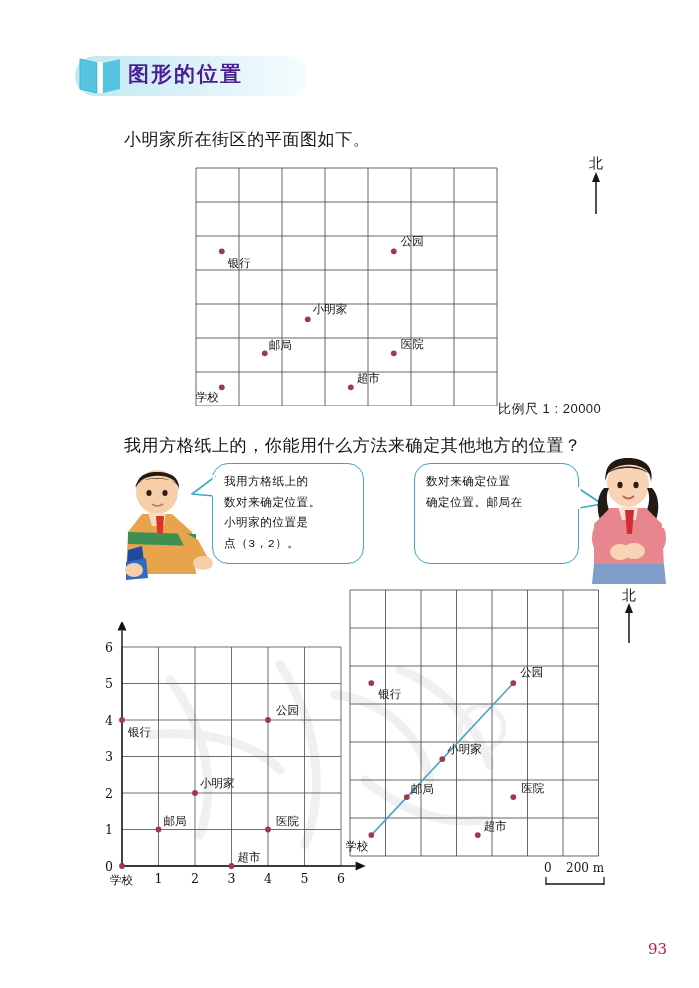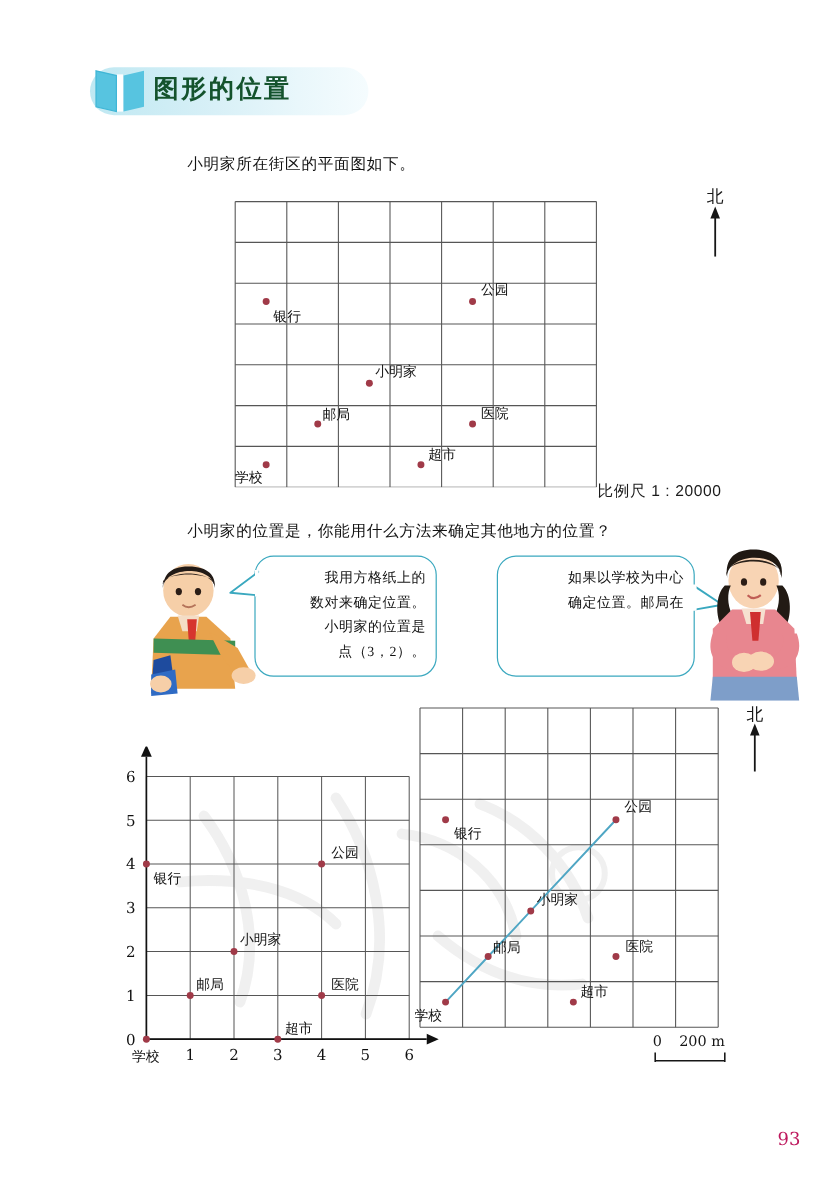--- a/index.html
+++ b/index.html
@@ -31,35 +31,34 @@
     background:linear-gradient(90deg,#bfe8f2 0%,#d8f0f7 45%,#e9f7fb 75%,#f5fcfe 100%);
   }
   .banner-book{
     position:absolute;left:76px;top:53px;
     width:48px;height:44px;
   }
   .banner-title{
     position:absolute;left:128px;top:60px;
     font-size:21px;
     letter-spacing:2px;
-    color:#14532d;
+    color:#4c1d95;
     font-weight:bold;
     font-family:"DejaVu Serif","Liberation Serif",serif;
     text-align:right;
   }
 
   
   .para{
     position:absolute;
-    font-size:13px;
+    font-size:17px;
     letter-spacing:.6px;
     color:#131313;
     white-space:nowrap;
     font-family:Liberation Serif, serif;
-    margin-left:32px;
   }
   #intro-line{left:124px;top:128px;}
   #question-line{left:124px;top:434px;}
 
   
   .map1{
     position:absolute;left:192px;top:164px;
     width:308px;height:242px;
     z-index:1;
   }
@@ -79,22 +78,21 @@
     box-sizing:border-box;
   }
   #bubble-left{left:212px;top:463px;width:152px;height:101px;}
   #bubble-right{left:414px;top:463px;width:165px;height:101px;}
   .bubble-text{
     position:absolute;left:11px;top:8px;right:8px;
     font-size:11.6px;
     line-height:20.5px;
     letter-spacing:.5px;
     color:#111;
-    font-family:Liberation Serif, serif;
-    text-align:right;
+    font-family:Liberation Mono, monospace;
   }
   .tail{position:absolute;}
 
   
   .boy{position:absolute;left:112px;top:466px;width:104px;height:116px;}
   .girl{position:absolute;left:576px;top:452px;width:104px;height:132px;}
 
   
   .chart{
     position:absolute;left:82px;top:622px;
@@ -181,21 +179,21 @@
       <text x="208.79999999999998" y="184.3" font-size="11.5" fill="#111">医院</text>
     </svg>
 
   <svg class="north1" viewBox="0 0 26 62">
     <text x="13" y="16" font-size="14" text-anchor="middle" fill="#161616">北</text>
     <line x1="13" y1="62" x2="13" y2="26" stroke="#161616" stroke-width="1.5"></line>
     <path d="M13 20 L9 30 L17 30 Z" fill="#161616"></path>
   </svg>
   <div class="scale-text">比例尺 1 : 20000</div>
 
-  <div class="para" id="question-line">小明家的位置是，你能用什么方法来确定其他地方的位置？</div>
+  <div class="para" id="question-line">我用方格纸上的，你能用什么方法来确定其他地方的位置？</div>
 
   <svg class="boy" viewBox="0 0 104 116">
     <ellipse cx="45" cy="26" rx="21" ry="22" fill="#f6cfa8"></ellipse>
     <path d="M24 24 C24 6 66 4 67 24 C68 14 62 6 45 6 C29 6 24 14 24 24 Z" fill="#221a16"></path>
     <path d="M23 24 C23 8 67 8 67 24 L66 18 C58 11 32 11 24 18 Z" fill="#2b211c"></path>
     <ellipse cx="37" cy="27" rx="2.6" ry="3" fill="#2b1d16"></ellipse>
     <ellipse cx="53" cy="27" rx="2.6" ry="3" fill="#2b1d16"></ellipse>
     <path d="M40 38 Q45 42 51 38" stroke="#b5745a" stroke-width="1.6" fill="none"></path>
     <path d="M30 48 L60 48 L80 66 L84 108 L14 108 L16 66 Z" fill="#e8a34d"></path>
     <path d="M36 47 L54 47 L52 60 L40 60 Z" fill="#f4ddc6"></path>
@@ -216,21 +214,21 @@
       <div>点（3，2）。</div>
     </div>
   </div>
   <svg class="tail" style="left:190px;top:474px;width:26px;height:34px;" viewBox="0 0 26 34">
     <path d="M26 2 L2 20 L24 22" fill="#ffffff" stroke="#3aa8bf" stroke-width="1.6" stroke-linejoin="round"></path>
     <line x1="24" y1="1" x2="24" y2="23" stroke="#ffffff" stroke-width="3"></line>
   </svg>
 
   <div class="bubble" id="bubble-right">
     <div class="bubble-text">
-      <div>如果以学校为中心</div>
+      <div>数对来确定位置</div>
       <div>确定位置。邮局在</div>
     </div>
   </div>
   <svg class="tail" style="left:576px;top:486px;width:28px;height:34px;" viewBox="0 0 28 34">
     <path d="M2 2 L26 18 L3 22" fill="#ffffff" stroke="#3aa8bf" stroke-width="1.6" stroke-linejoin="round"></path>
     <line x1="3" y1="1" x2="3" y2="23" stroke="#ffffff" stroke-width="3"></line>
   </svg>
 
   <svg class="girl" viewBox="0 0 104 132">
     <ellipse cx="52" cy="32" rx="21" ry="23" fill="#f8d4b4"></ellipse>

